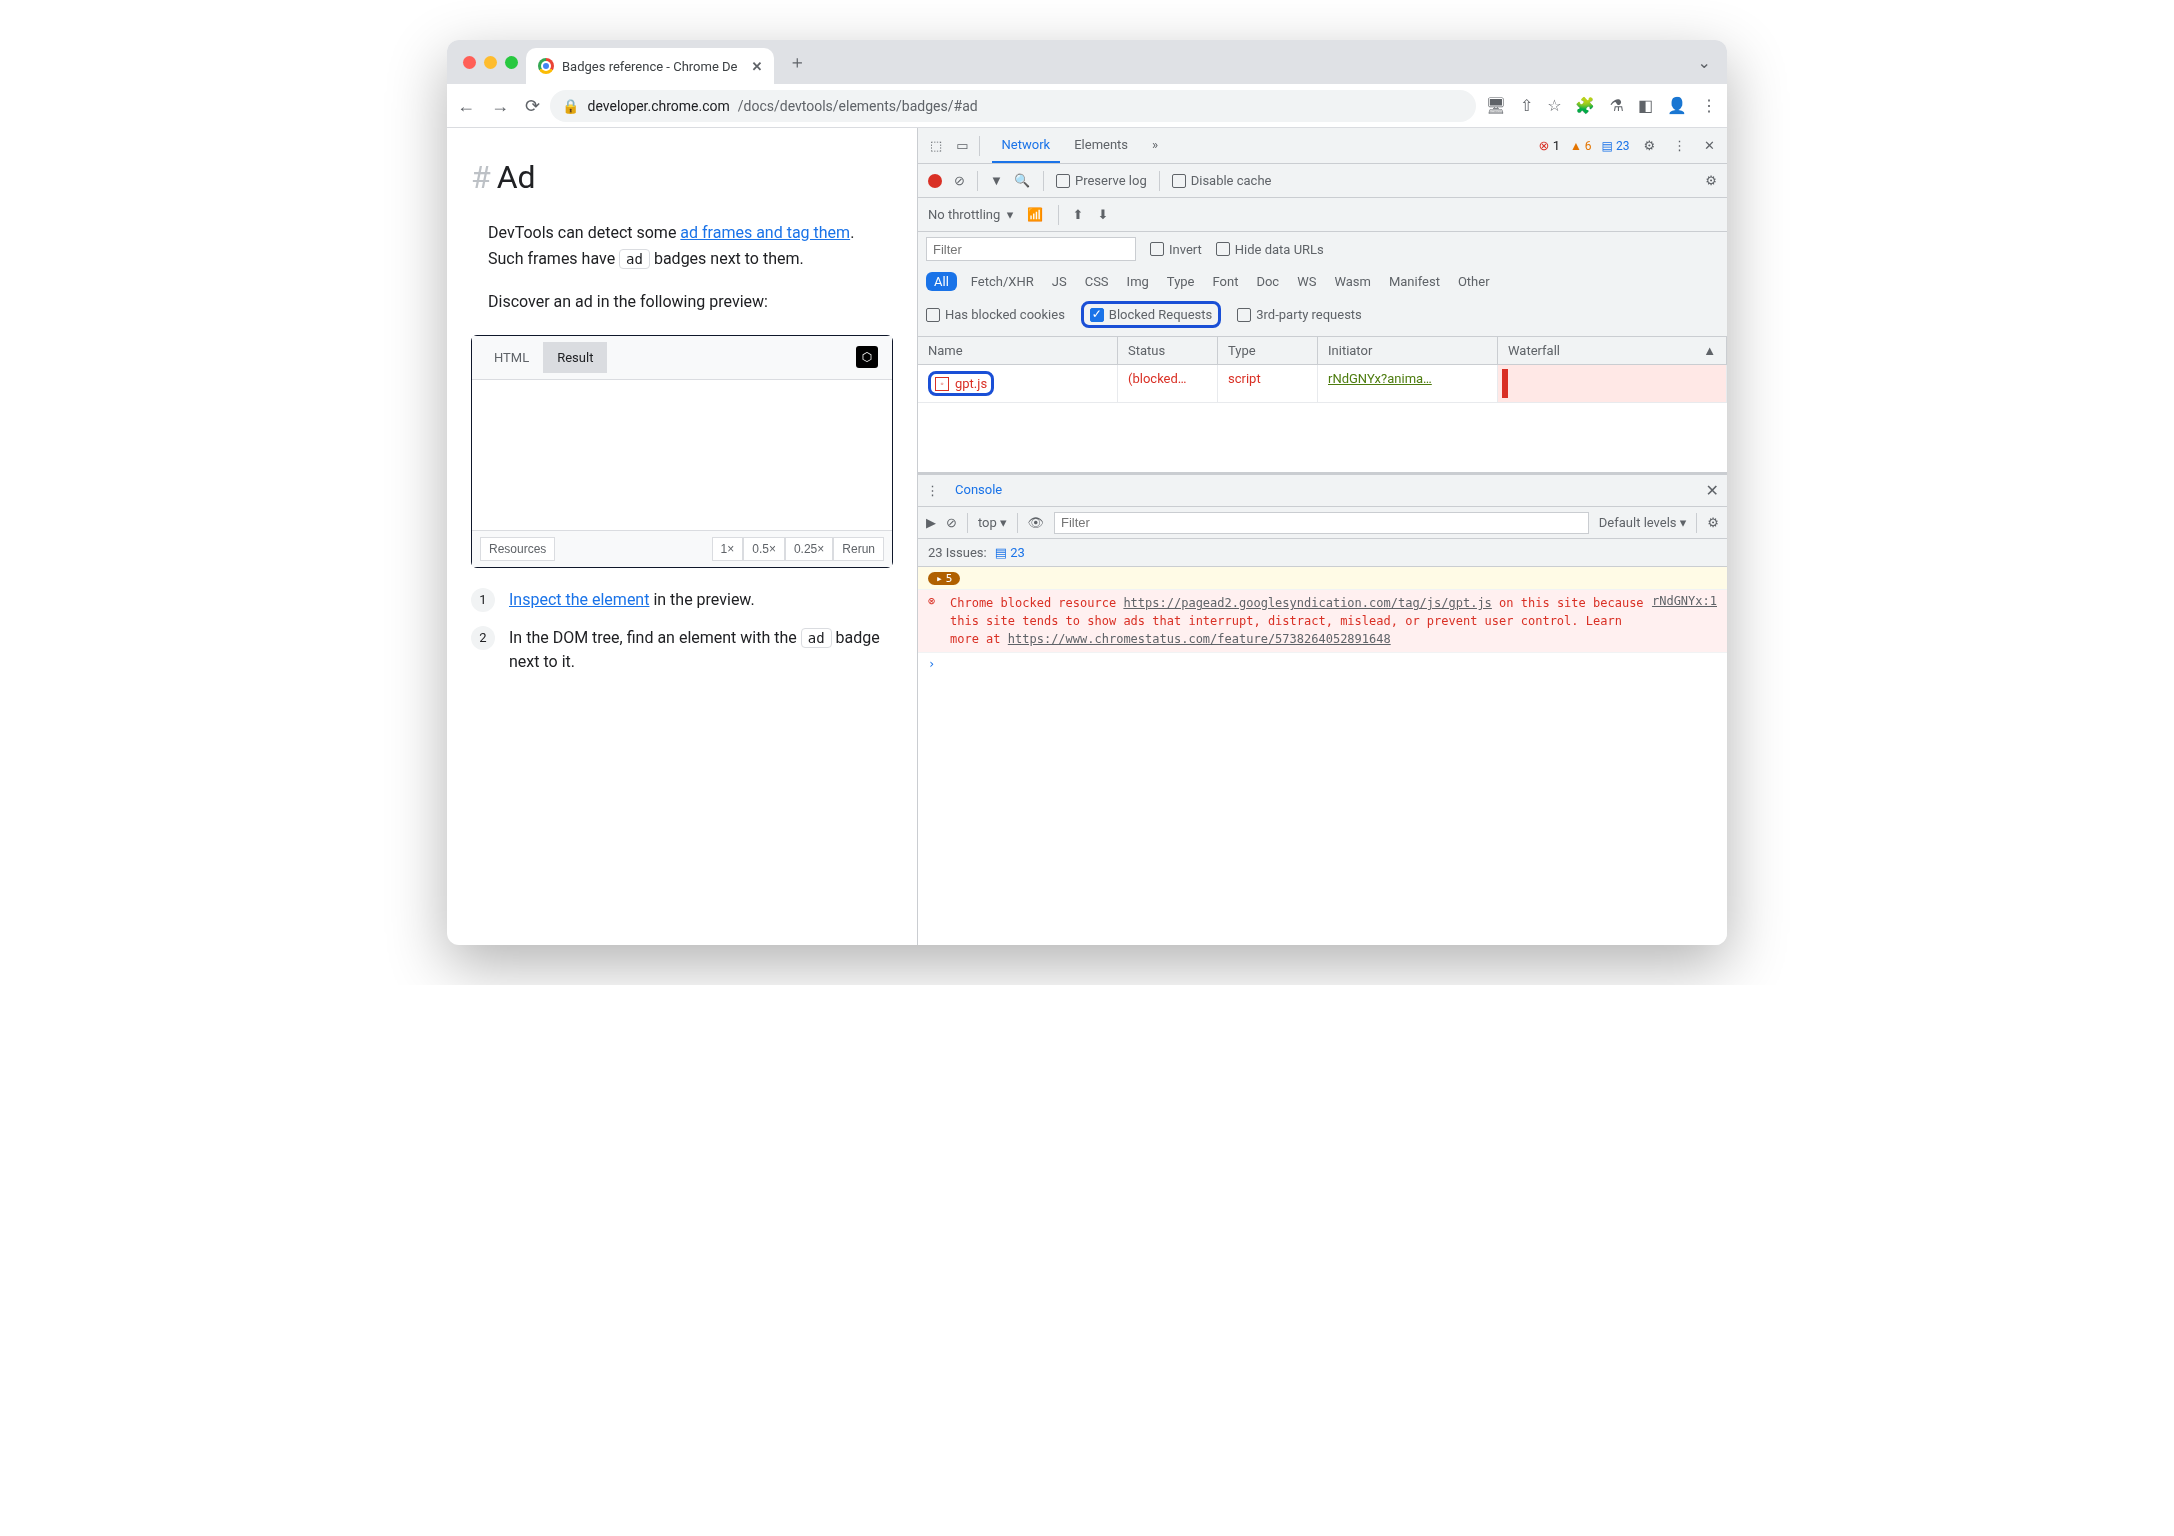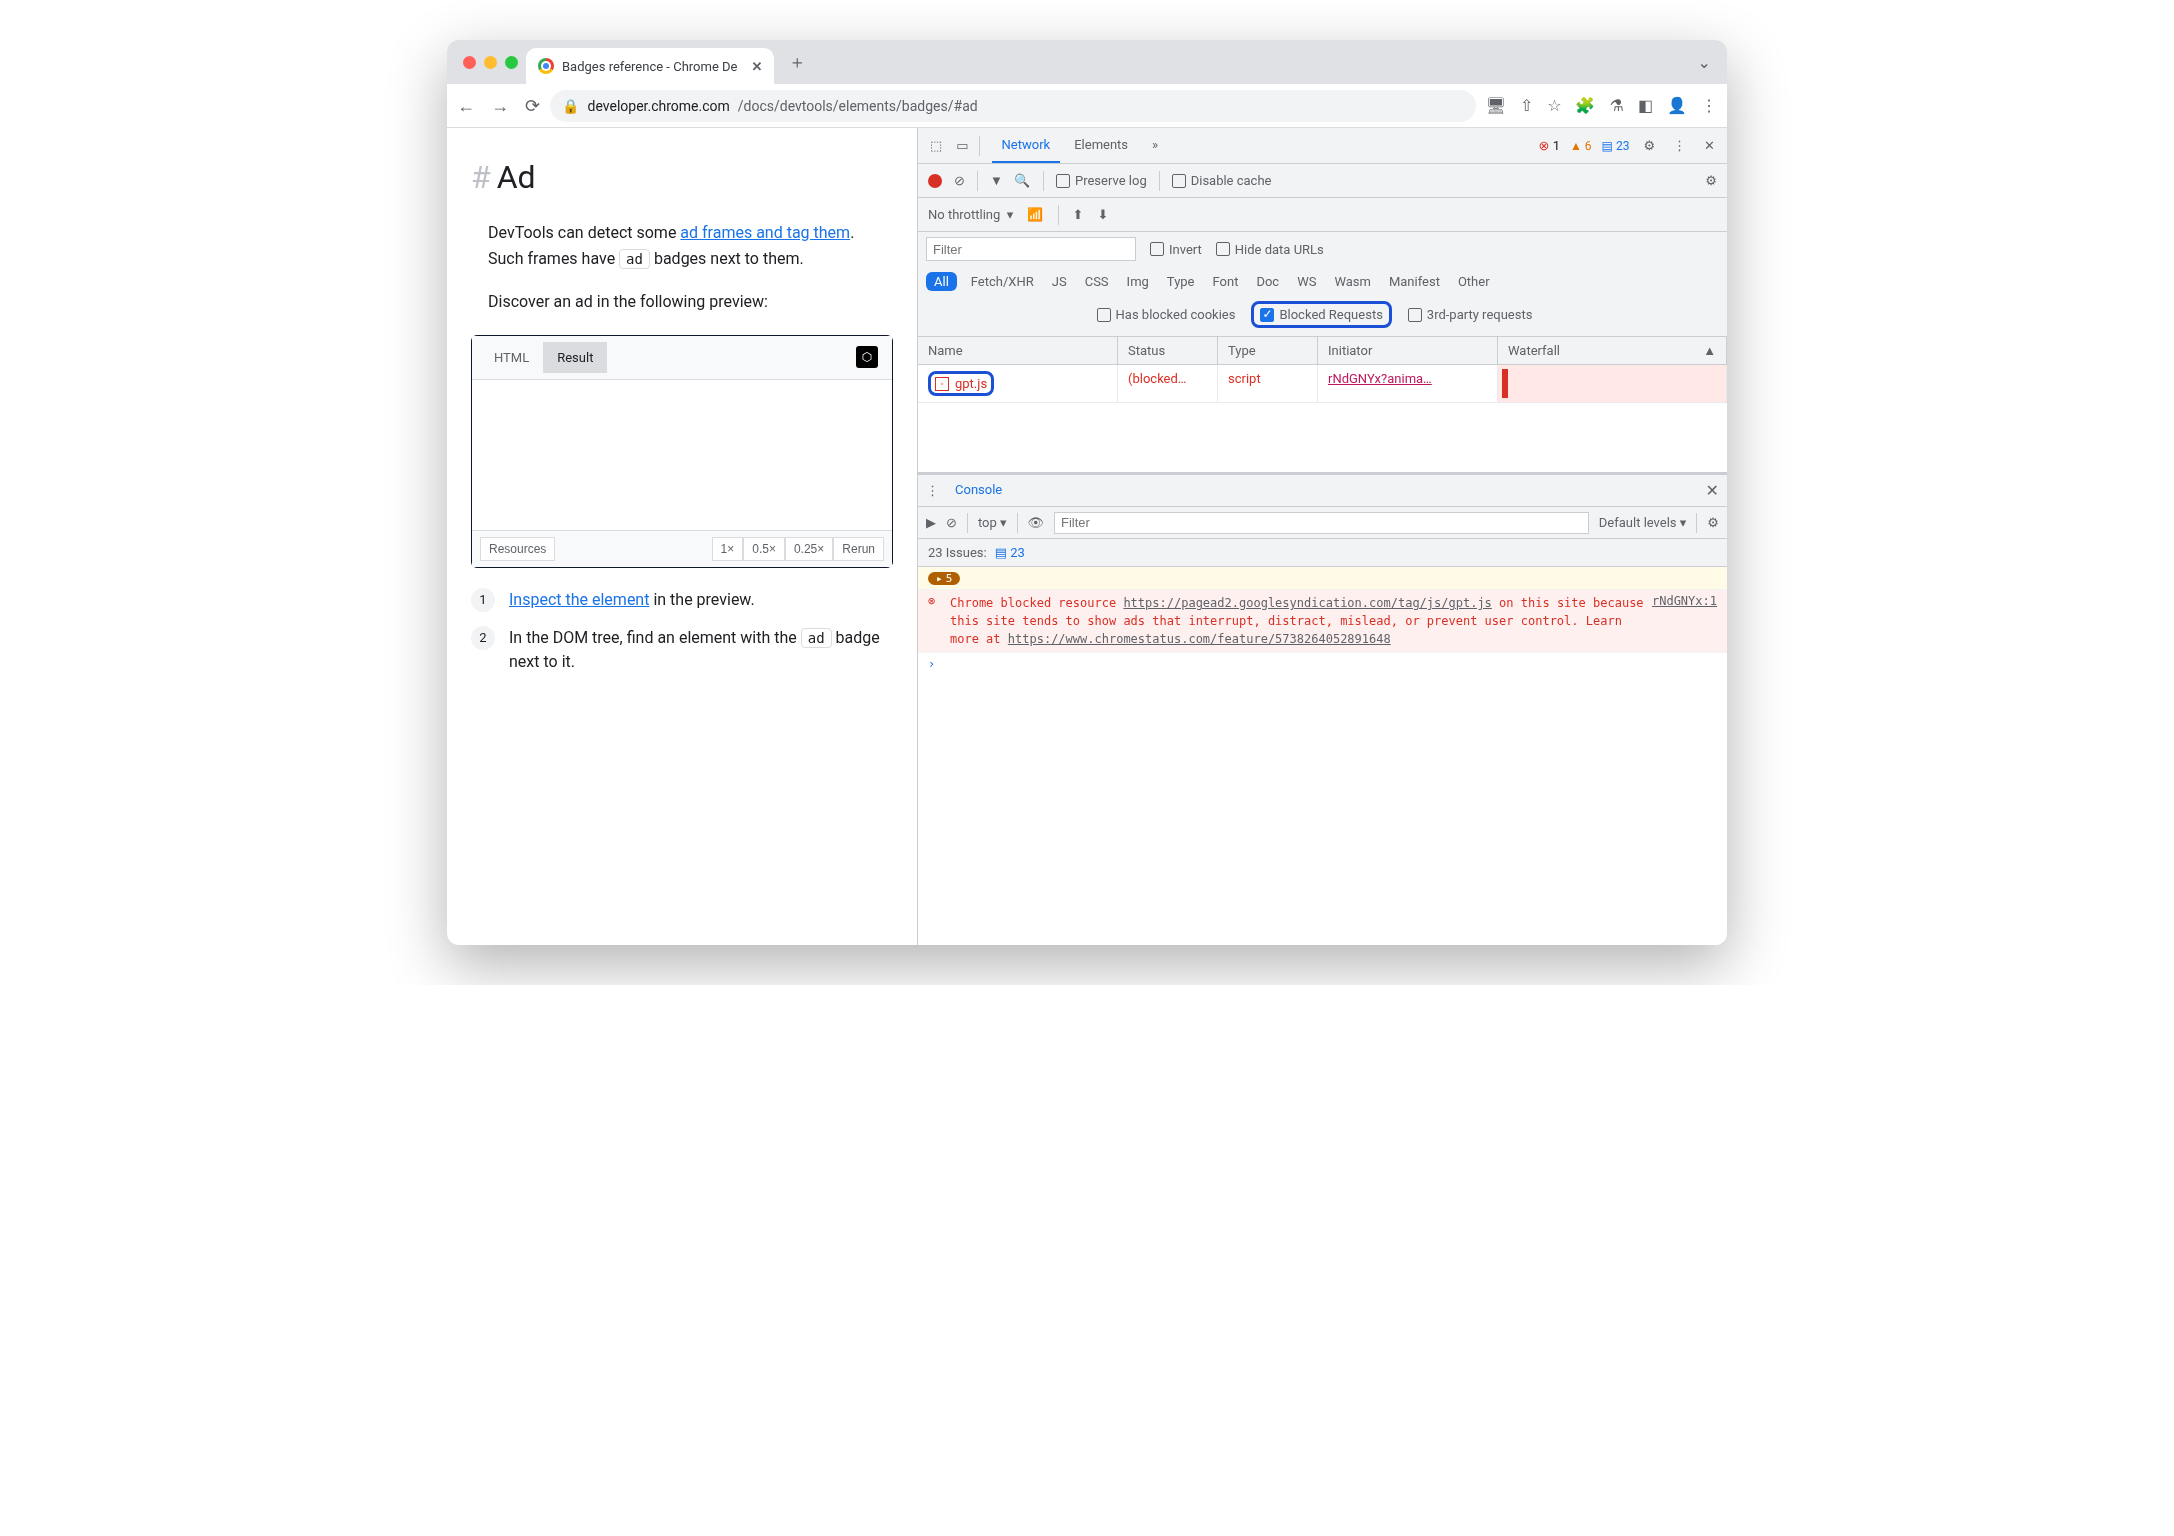--- a/index.html
+++ b/index.html
@@ -71,39 +71,39 @@
 .dt-toolbar2 { height: 34px; background: #f1f3f4; border-bottom: 1px solid #cacdd1; display: flex; align-items: center; padding: 0 10px; gap: 14px; color: #5f6368; }
 
 .dt-filter-row { height: 34px; background: #f1f3f4; display: flex; align-items: center; padding: 0 8px; gap: 14px; }
 .dt-filter-row input { height: 24px; width: 210px; border: 1px solid #cacdd1; padding: 0 6px; font-size: 13px; background: #fff; }
 .dt-filter-row label { display: flex; align-items: center; gap: 5px; color: #5f6368; }
 
 .dt-types { padding: 6px 8px; background: #f1f3f4; display: flex; flex-wrap: wrap; gap: 10px; align-items: center; color: #5f6368; }
 .dt-types .type { cursor: pointer; padding: 2px 4px; }
 .dt-types .type.active { background: #1a73e8; color: #fff; border-radius: 6px; padding: 2px 8px; }
 
-.dt-checks { padding: 4px 24px 8px 8px; background: #f1f3f4; border-bottom: 1px solid #cacdd1; display: flex; gap: 16px; color: #5f6368; align-items: center; justify-content: center; }
+.dt-checks { padding: 4px 24px 8px 8px; background: #f1f3f4; border-bottom: 1px solid #cacdd1; display: flex; gap: 16px; color: #5f6368; align-items: center; }
 .dt-checks label { display: flex; align-items: center; gap: 5px; }
 .hl-blue { border: 3px solid #1a4fd6; border-radius: 8px; padding: 3px 6px; }
 
 .dt-table-head { display: flex; background: #f1f3f4; border-bottom: 1px solid #cacdd1; font-size: 13px; color: #5f6368; }
 .dt-table-head div { padding: 6px 10px; border-right: 1px solid #cacdd1; }
 .col-name { width: 200px; }
 .col-status { width: 100px; }
 .col-type { width: 100px; }
 .col-init { width: 180px; }
 .col-water { flex: 1; display: flex; justify-content: space-between; align-items: center; }
 
 .dt-table-body { flex: 0 0 auto; background: #fff; }
 .dt-row { display: flex; font-size: 13px; border-bottom: 1px solid #e8eaed; }
 .dt-row div { padding: 6px 10px; border-right: 1px solid #e8eaed; white-space: nowrap; overflow: hidden; text-overflow: ellipsis; }
 .dt-row .col-name { display: flex; align-items: center; gap: 6px; }
 .blocked-icon { width: 14px; height: 14px; border: 1.5px solid #d93025; display: flex; align-items: center; justify-content: center; font-size: 10px; color: #d93025; }
 .dt-row.blocked { color: #d93025; }
-.dt-row .col-init { color: #be185d; text-decoration: underline; }
+.dt-row .col-init { color: #4d7c0f; text-decoration: underline; }
 .dt-row .col-water { background: #ffe8e6; position: relative; }
 .dt-row .col-water .bar { position: absolute; left: 4px; top: 4px; bottom: 4px; width: 6px; background: #d93025; }
 .hl-blue-name { border: 3px solid #1a4fd6; border-radius: 8px; padding: 2px 4px; display: inline-flex; align-items: center; gap: 6px; }
 
 .dt-table-empty { background: #fff; height: 70px; border-bottom: 1px solid #cacdd1; }
 
 .dt-status-bar { height: 30px; background: #f1f3f4; border-bottom: 1px solid #cacdd1; display: flex; align-items: center; padding: 0 10px; gap: 14px; color: #5f6368; font-size: 13px; }
 .dt-status-bar span { border-right: 1px solid #cacdd1; padding-right: 14px; }
 .dt-status-bar span:last-child { border: none; }
 

